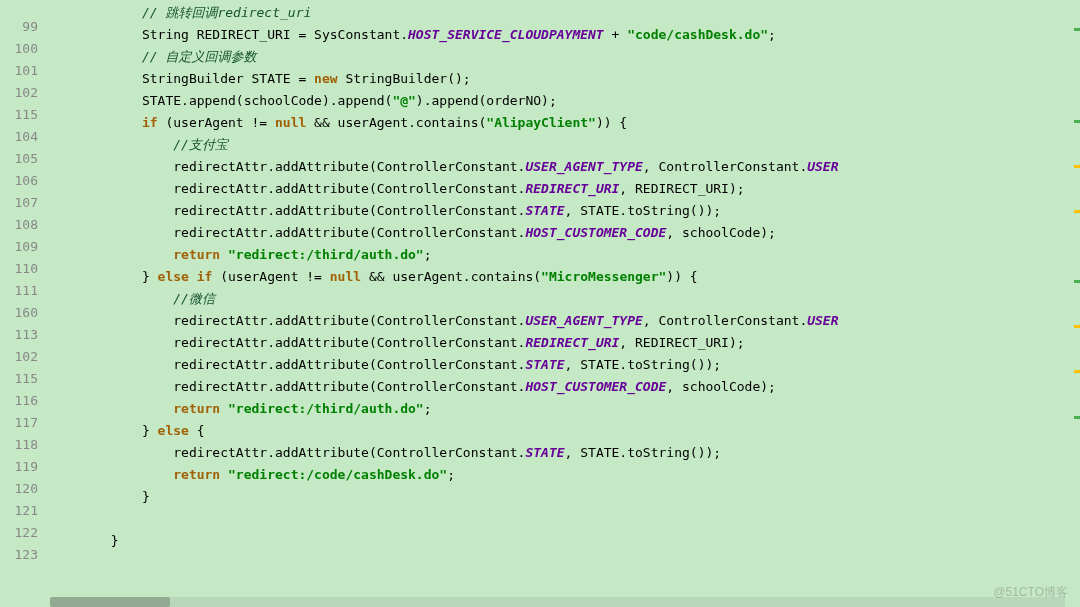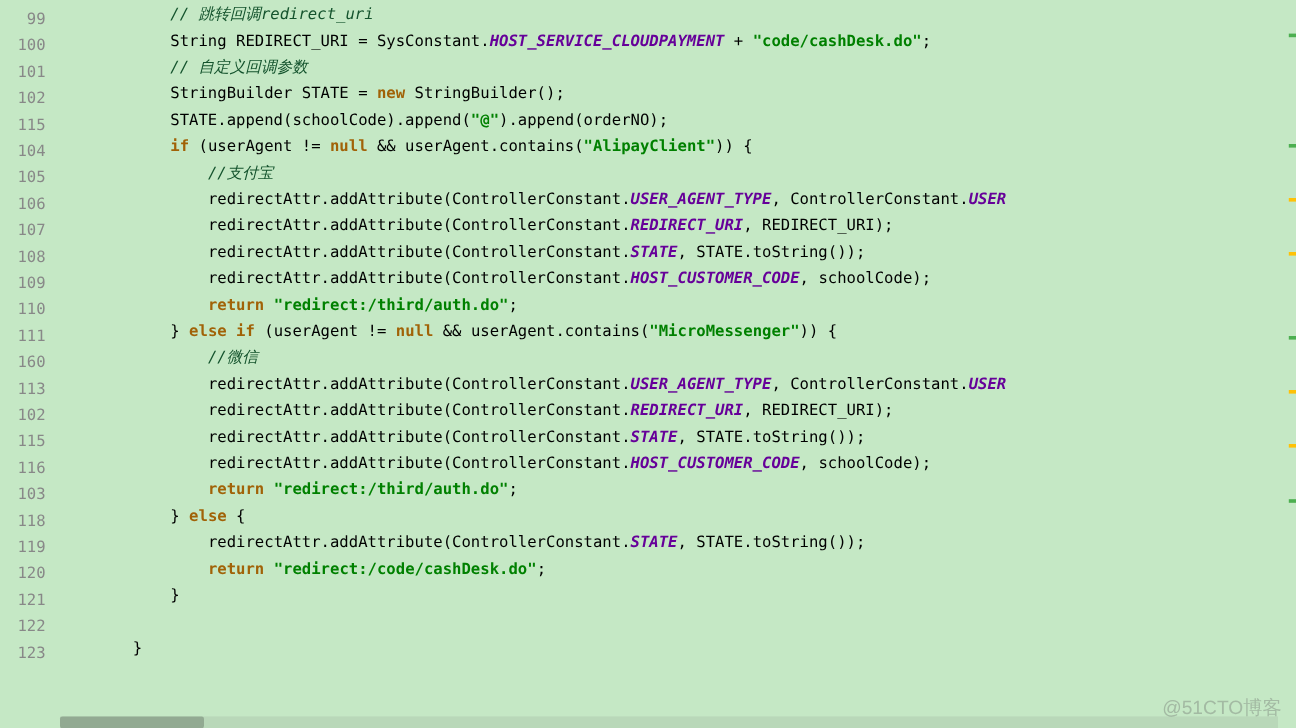--- a/index.html
+++ b/index.html
@@ -13,21 +13,21 @@
   position: relative;
 }
 .editor {
   display: flex;
   height: 100%;
 }
 .gutter {
   background: #c5e8c5;
   color: #888;
   text-align: right;
-  padding: 6px 10px 2px 4px;
+  padding: 16px 10px 2px 4px;
   user-select: none;
   line-height: 22px;
   min-width: 48px;
 }
 .code {
   flex: 1;
   padding: 2px 0;
   line-height: 22px;
   white-space: pre;
   overflow: hidden;
@@ -43,21 +43,21 @@
   width: 6px;
   height: 3px;
 }
 .marker.green { background: #4caf50; }
 .marker.yellow { background: #ffc107; }
 .watermark {
   position: absolute;
   bottom: 6px;
   right: 12px;
   color: rgba(100,100,100,0.35);
-  font-size: 16px;
+  font-size: 12px;
   font-family: sans-serif;
 }
 .scrollbar {
   position: absolute;
   bottom: 0;
   left: 50px;
   right: 15px;
   height: 10px;
   background: rgba(160,180,160,0.3);
 }
@@ -86,21 +86,21 @@
       <div class="line">107</div>
       <div class="line">108</div>
       <div class="line">109</div>
       <div class="line">110</div>
       <div class="line">111</div>
       <div class="line">160</div>
       <div class="line">113</div>
       <div class="line">102</div>
       <div class="line">115</div>
       <div class="line">116</div>
-      <div class="line">103</div>
+      <div class="line">117</div>
       <div class="line">118</div>
       <div class="line">119</div>
       <div class="line">120</div>
       <div class="line">121</div>
       <div class="line">122</div>
       <div class="line">123</div>
     </div>
   <div class="code"><span class="line">            <span class="comment">// 跳转回调redirect_uri</span></span><span class="line">            <span>String REDIRECT_URI = SysConstant.</span><span class="static-field">HOST_SERVICE_CLOUDPAYMENT</span><span> + </span><span class="string">"code/cashDesk.do"</span><span>;</span></span><span class="line">            <span class="comment">// 自定义回调参数</span></span><span class="line">            <span>StringBuilder STATE = </span><span class="keyword">new</span><span> StringBuilder();</span></span><span class="line">            <span>STATE.append(schoolCode).append(</span><span class="string">"@"</span><span>).append(orderNO);</span></span><span class="line">            <span class="keyword">if</span><span> (userAgent != </span><span class="keyword">null</span><span> &amp;&amp; userAgent.contains(</span><span class="string">"AlipayClient"</span><span>)) {</span></span><span class="line">                <span class="comment">//支付宝</span></span><span class="line">                <span>redirectAttr.addAttribute(ControllerConstant.</span><span class="static-field">USER_AGENT_TYPE</span><span>, ControllerConstant.</span><span class="static-field">USER</span></span><span class="line">                <span>redirectAttr.addAttribute(ControllerConstant.</span><span class="static-field">REDIRECT_URI</span><span>, REDIRECT_URI);</span></span><span class="line">                <span>redirectAttr.addAttribute(ControllerConstant.</span><span class="static-field">STATE</span><span>, STATE.toString());</span></span><span class="line">                <span>redirectAttr.addAttribute(ControllerConstant.</span><span class="static-field">HOST_CUSTOMER_CODE</span><span>, schoolCode);</span></span><span class="line">                <span class="keyword">return </span><span class="string">"redirect:/third/auth.do"</span><span>;</span></span><span class="line">            <span>} </span><span class="keyword">else if</span><span> (userAgent != </span><span class="keyword">null</span><span> &amp;&amp; userAgent.contains(</span><span class="string">"MicroMessenger"</span><span>)) {</span></span><span class="line">                <span class="comment">//微信</span></span><span class="line">                <span>redirectAttr.addAttribute(ControllerConstant.</span><span class="static-field">USER_AGENT_TYPE</span><span>, ControllerConstant.</span><span class="static-field">USER</span></span><span class="line">                <span>redirectAttr.addAttribute(ControllerConstant.</span><span class="static-field">REDIRECT_URI</span><span>, REDIRECT_URI);</span></span><span class="line">                <span>redirectAttr.addAttribute(ControllerConstant.</span><span class="static-field">STATE</span><span>, STATE.toString());</span></span><span class="line">                <span>redirectAttr.addAttribute(ControllerConstant.</span><span class="static-field">HOST_CUSTOMER_CODE</span><span>, schoolCode);</span></span><span class="line">                <span class="keyword">return </span><span class="string">"redirect:/third/auth.do"</span><span>;</span></span><span class="line">            <span>} </span><span class="keyword">else</span><span> {</span></span><span class="line">                <span>redirectAttr.addAttribute(ControllerConstant.</span><span class="static-field">STATE</span><span>, STATE.toString());</span></span><span class="line">                <span class="keyword">return </span><span class="string">"redirect:/code/cashDesk.do"</span><span>;</span></span><span class="line">            <span>}</span></span><span class="line"></span><span class="line">        <span>}</span></span></div>
 </div>
 

